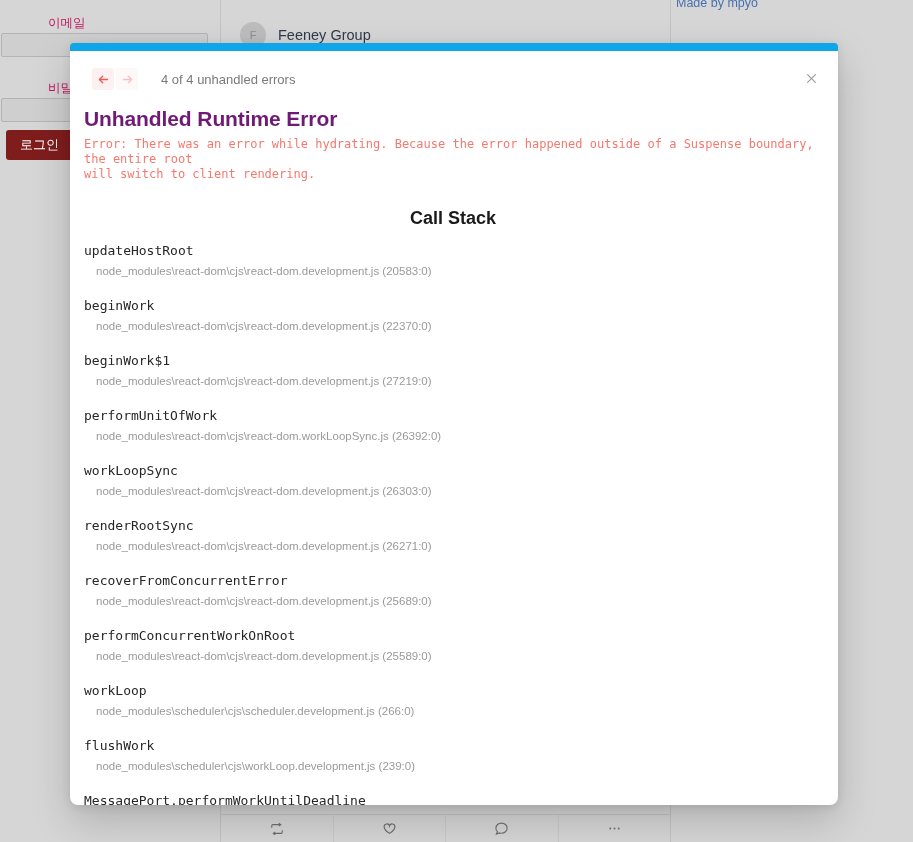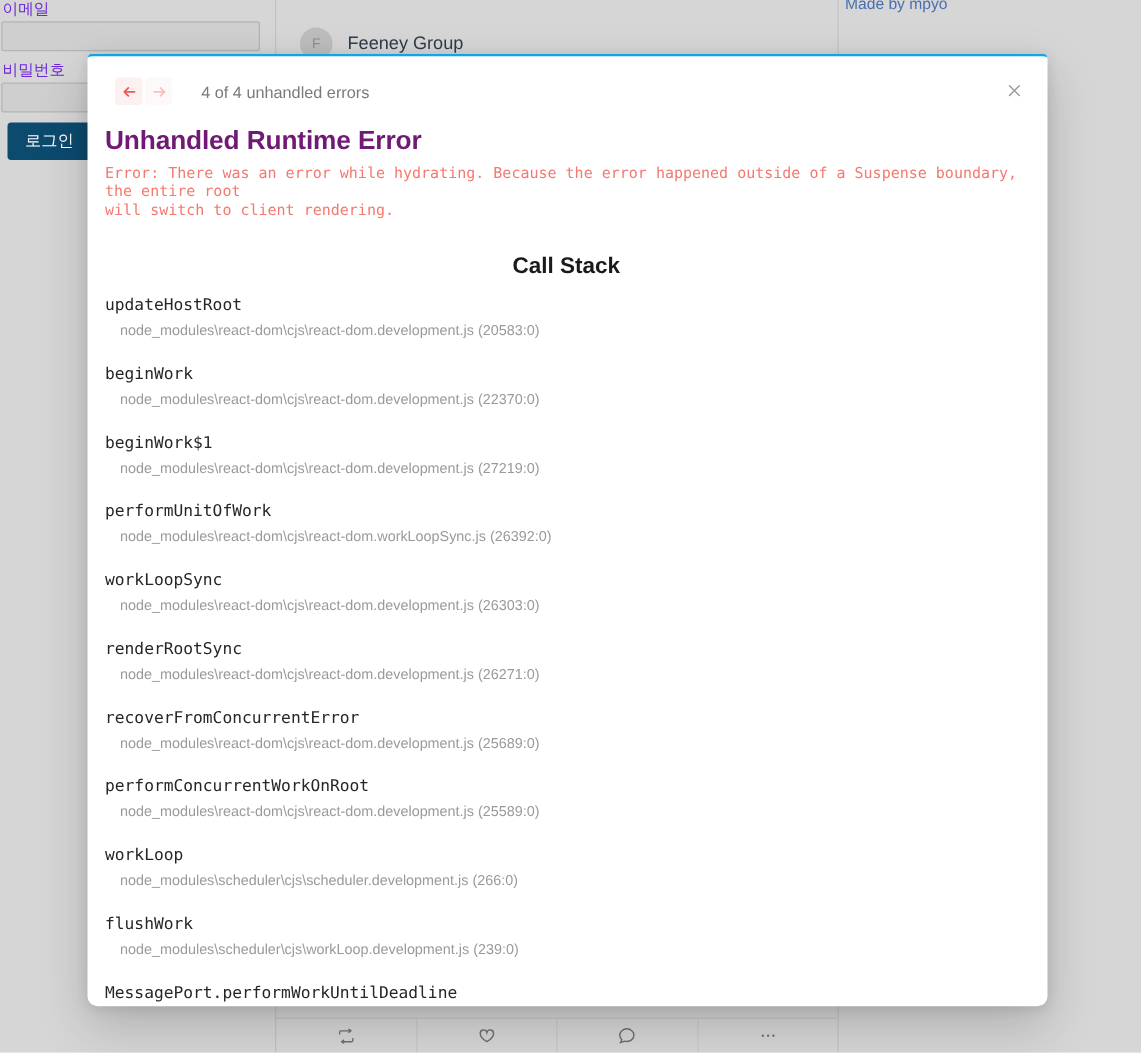--- a/index.html
+++ b/index.html
@@ -36,39 +36,40 @@
   
   #login-panel {
     position: absolute;
     left: 0;
     top: 0;
     width: 215px;
     padding: 0;
   }
   .form-label {
     font-size: 12.5px;
-    color: #6d28d9;
+    color: #be185d;
     line-height: 15px;
-    padding: 0 0 2px 2px;
+    padding: 16px 0 2px 2px;
+    margin-left: 46px;
   }
   .form-input {
     display: block;
     box-sizing: border-box;
     width: 207px;
     height: 24px;
     margin: 0 0 8px 1px;
     background: #cfcfcf;
     border: 1px solid #b4b4b4;
     border-radius: 2px;
   }
   #login-button {
     display: block;
     margin: 5px 0 0 6px;
     padding: 6px 14px;
-    background: #0c4a6e;
+    background: #7f1d1d;
     color: #ffffff;
     border: none;
     border-radius: 3px;
     font-size: 13px;
     font-family: "Liberation Sans", sans-serif;
     cursor: pointer;
   }
 
   
   #post-header {
@@ -127,21 +128,21 @@
   .action-item svg { display: block; }
 
   
   #error-dialog {
     position: absolute;
     left: 70px;
     top: 43px;
     width: 768px;
     height: 762px;
     background: #ffffff;
-    border-top: 2px solid #0ea5e9;
+    border-top: 8px solid #0ea5e9;
     border-radius: 4px 4px 8px 8px;
     box-sizing: border-box;
     box-shadow: 0 16px 40px rgba(0,0,0,.18), 0 2px 10px rgba(0,0,0,.10);
     overflow: hidden;
     display: flex;
     flex-direction: column;
   }
 
   #dialog-toolbar {
     position: relative;

